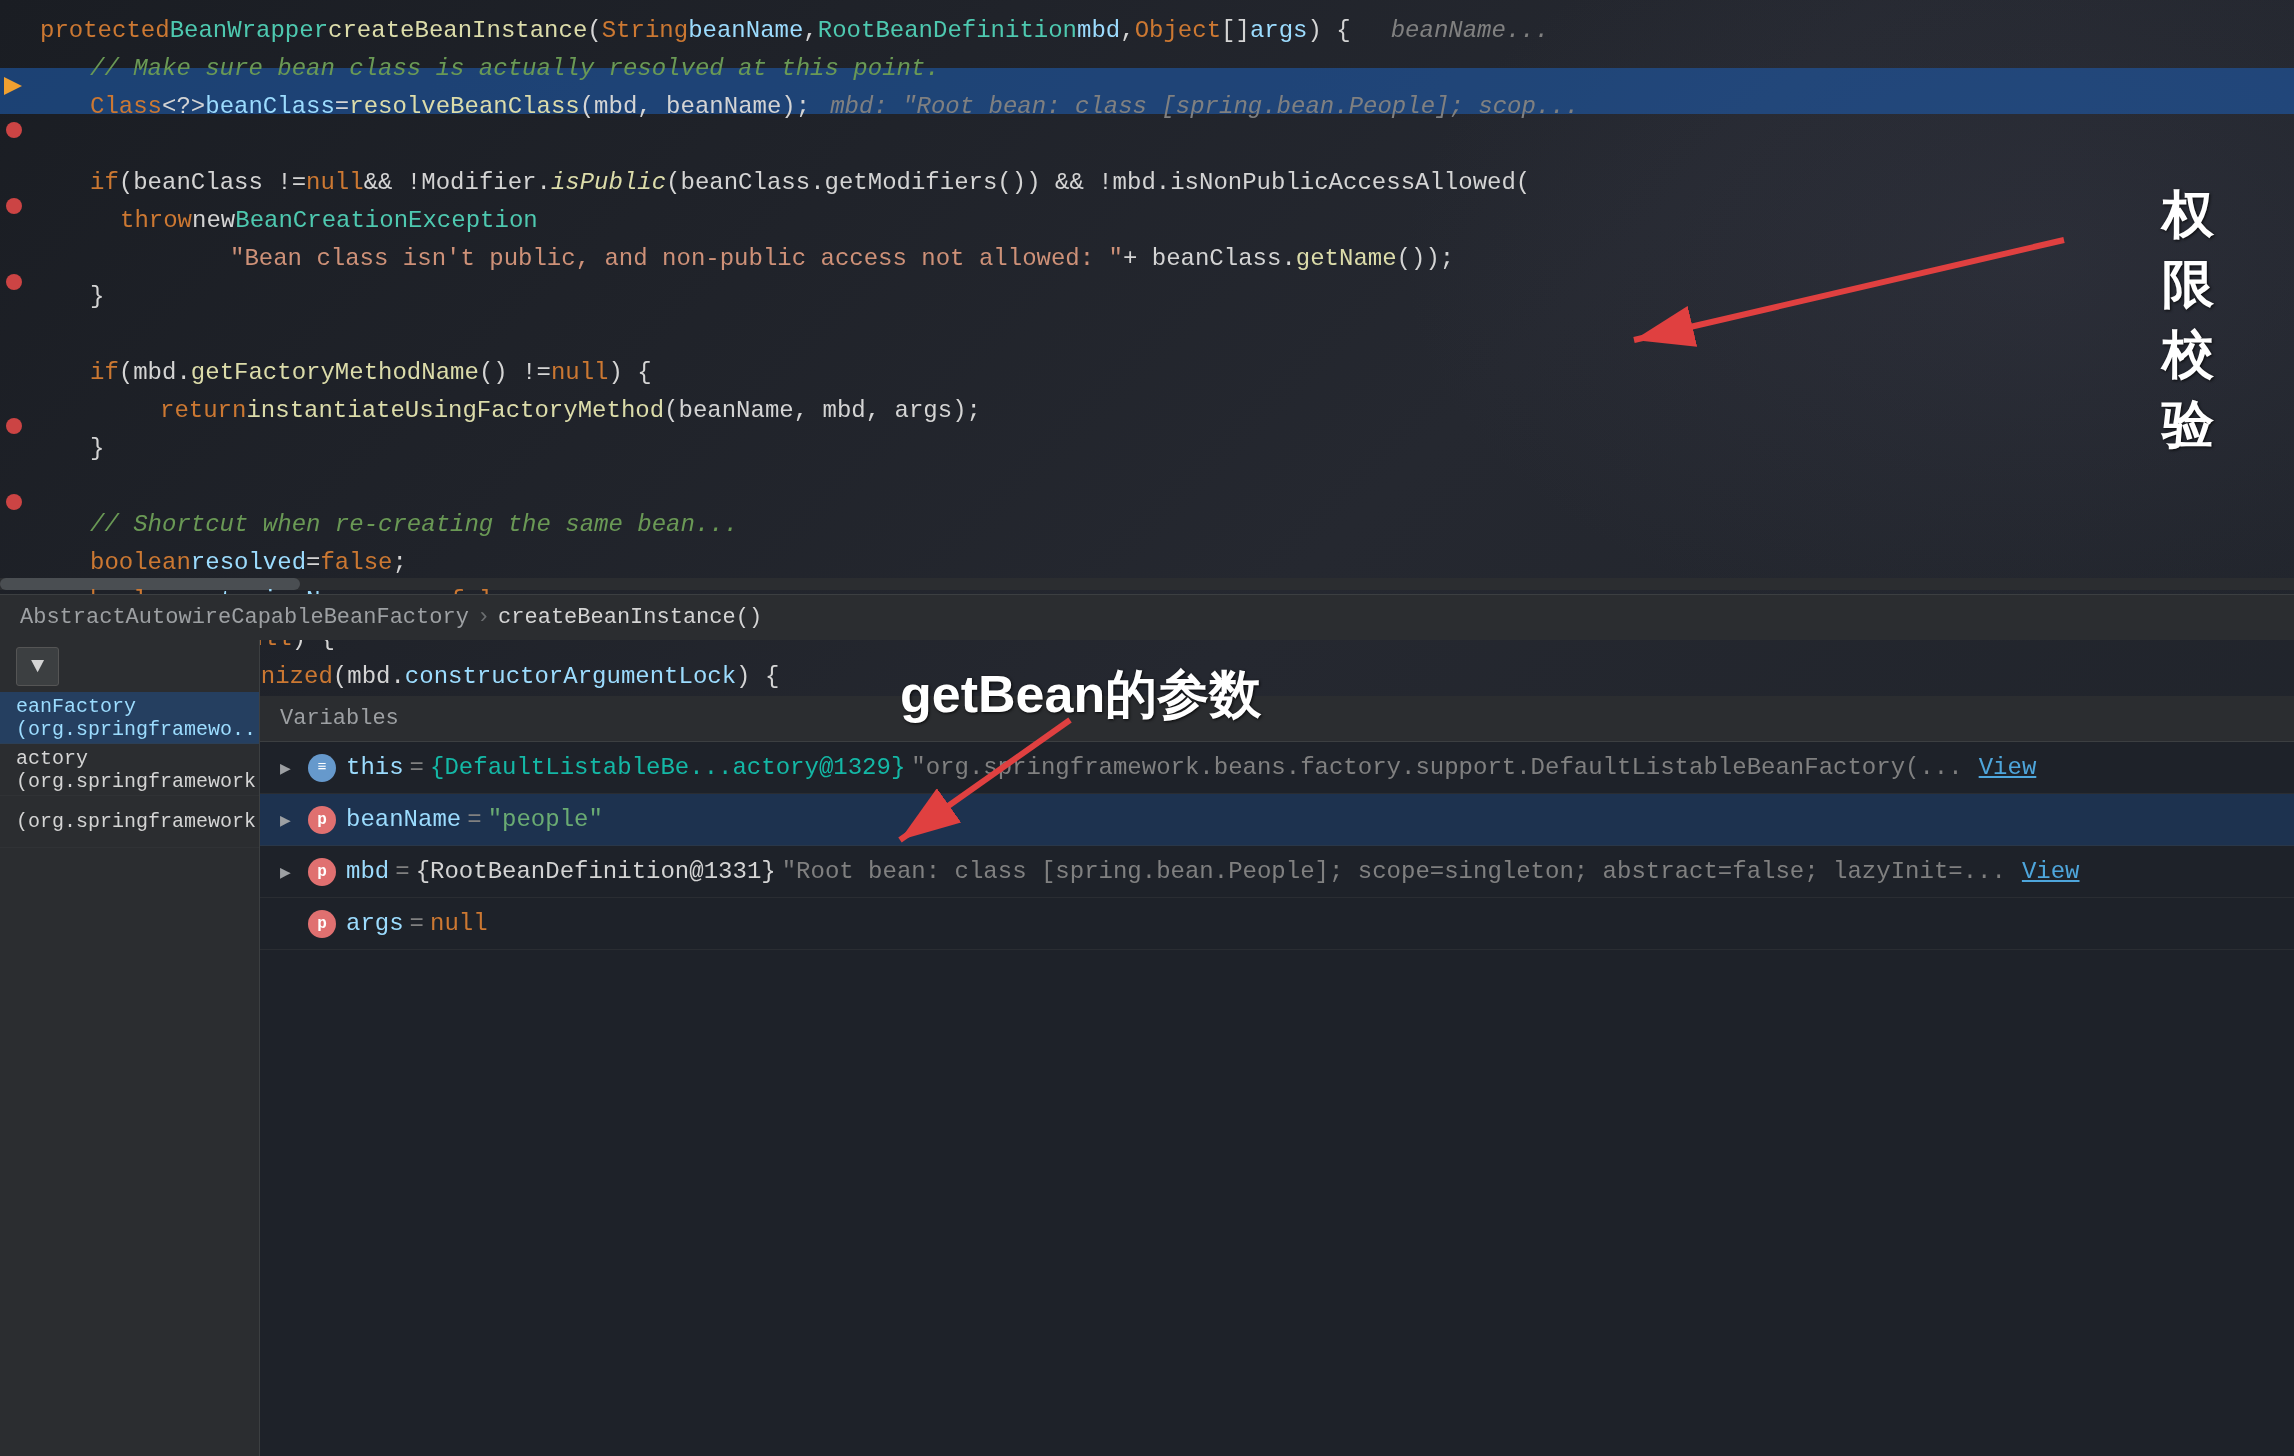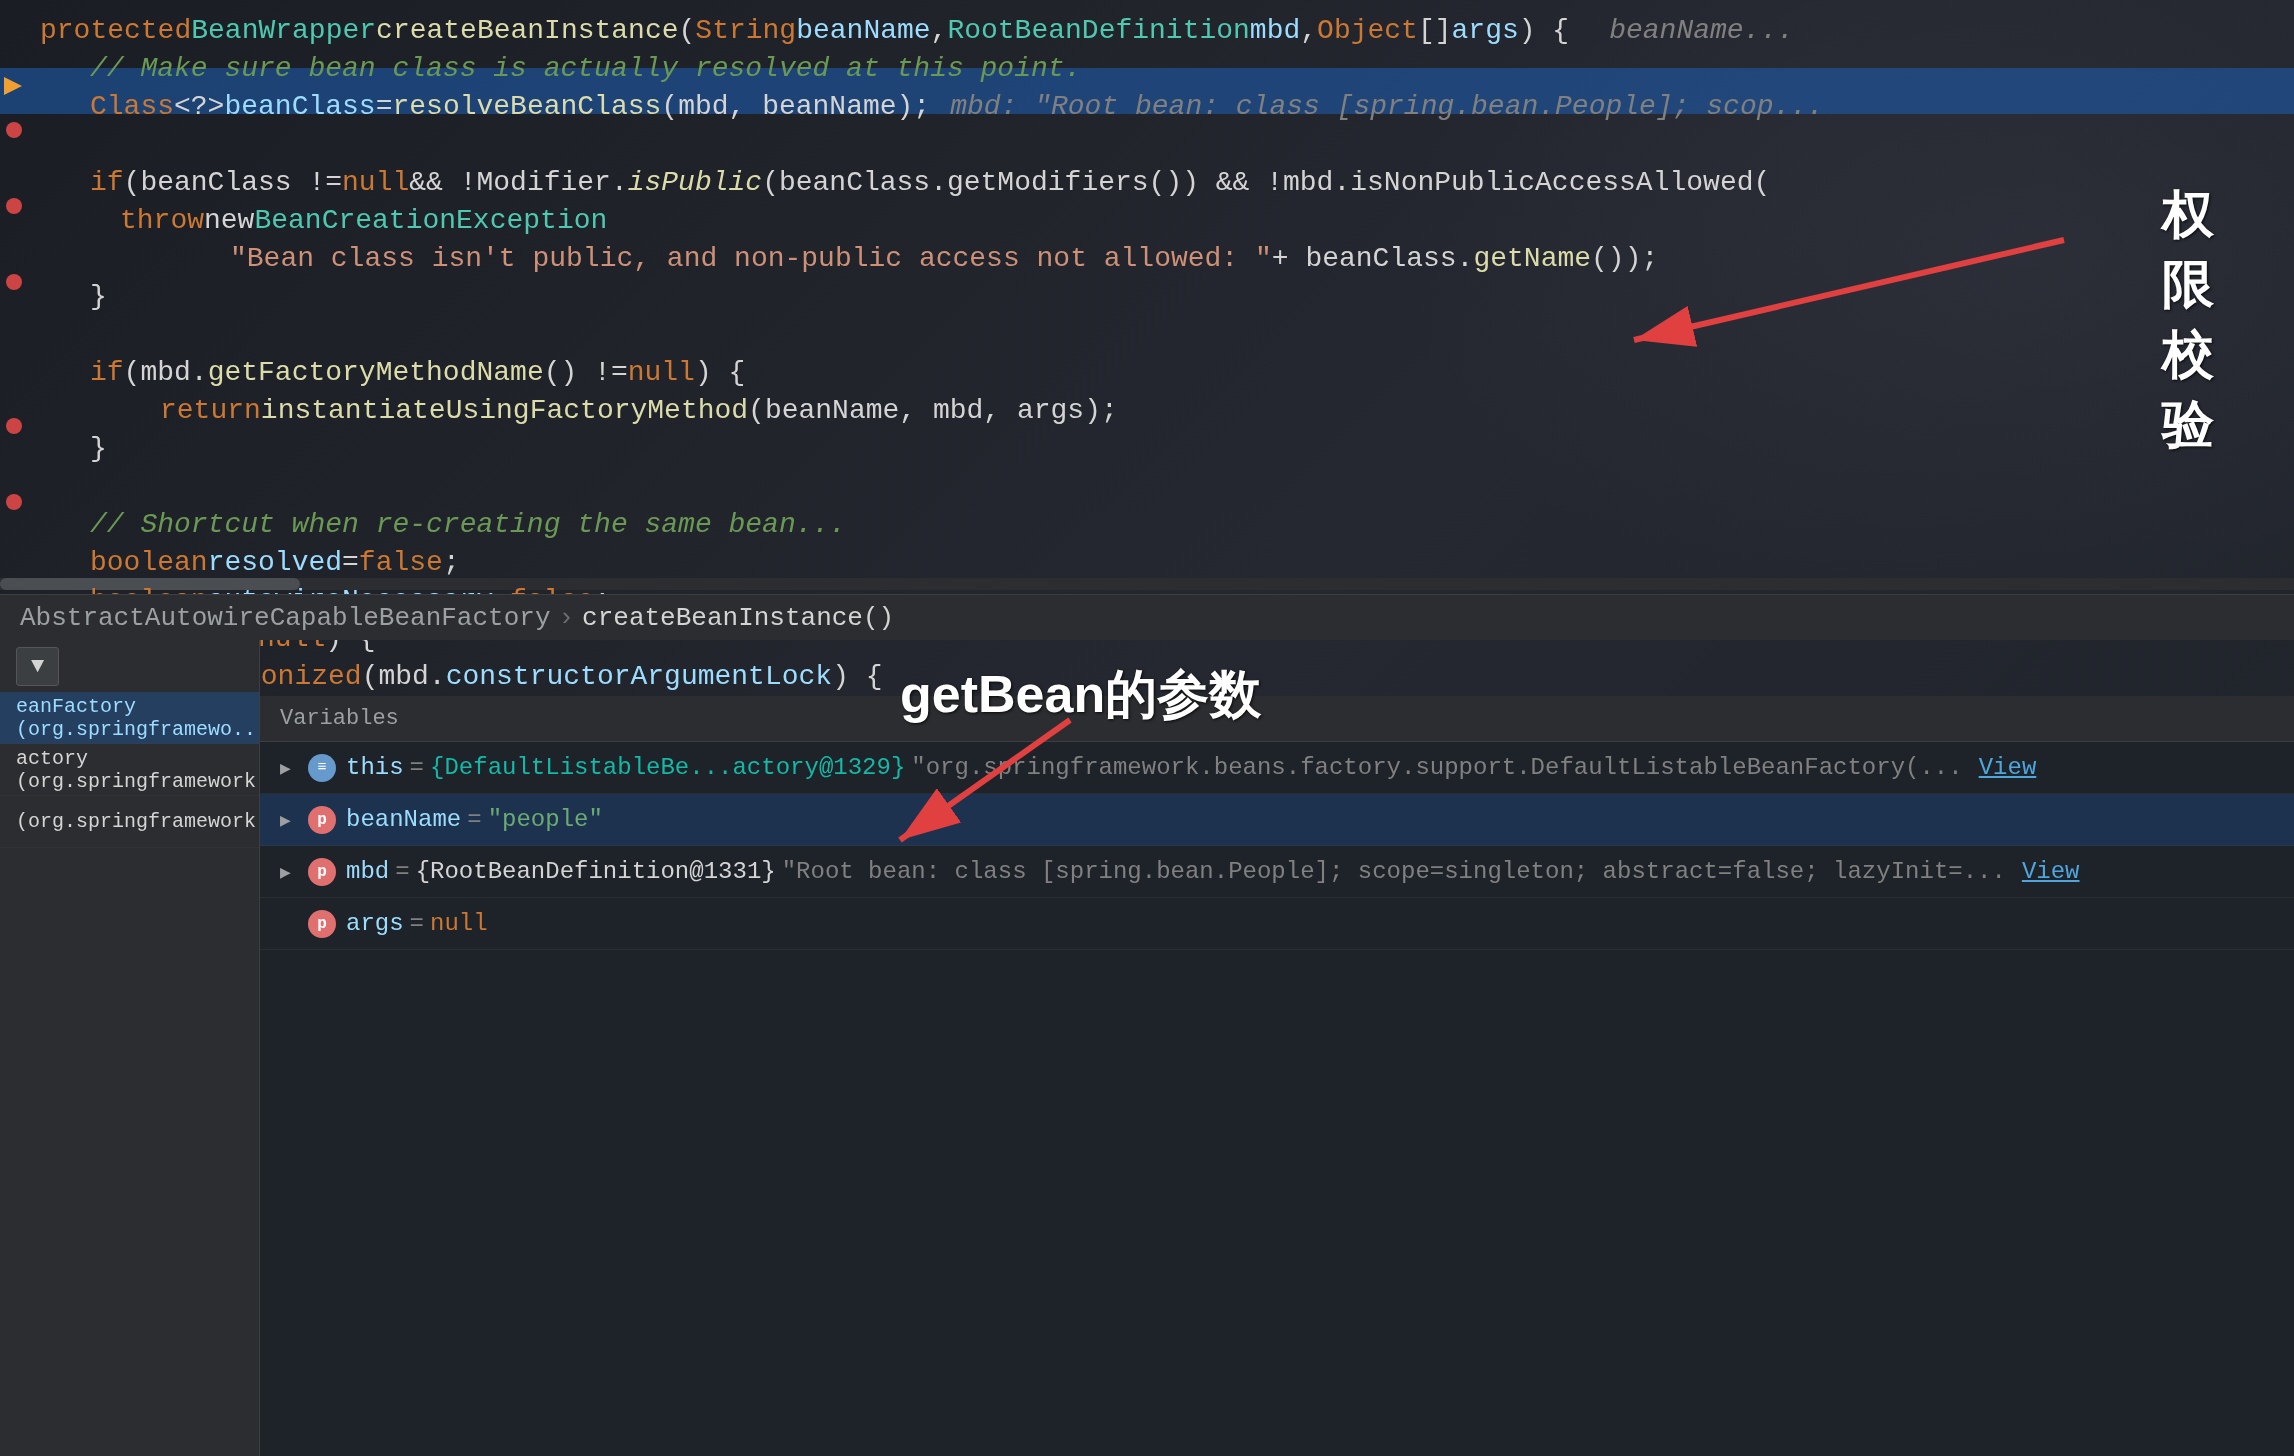--- a/index.html
+++ b/index.html
@@ -59,21 +59,21 @@
       right: 0;
       padding: 12px 0;
       z-index: 4;
     }
 
     .code-line {
       display: flex;
       align-items: center;
       height: 38px;
       padding: 0 30px;
-      font-size: 28px;
+      font-size: 24px;
       line-height: 38px;
       white-space: nowrap;
     }
     .c-keyword { color: #cc7832; }
     .c-type { color: #4ec9b0; }
     .c-method { color: #dcdcaa; }
     .c-white { color: #d4d4d4; }
     .c-string { color: #ce9178; }
     .c-comment { color: #6a9955; font-style: italic; }
     .c-italic { font-style: italic; }
@@ -108,21 +108,21 @@
       height: 46px;
       background: #2b2d30;
       border-top: 1px solid #3c3f41;
       display: flex;
       align-items: center;
       padding: 0 20px;
       z-index: 5;
     }
 
     .breadcrumb-bar span {
-      font-size: 26px;
+      font-size: 22px;
       color: #9da0a3;
     }
 
     .breadcrumb-bar .bc-sep {
       margin: 0 8px;
       color: #6b6e70;
     }
 
     .breadcrumb-bar .bc-method {
       color: #d4d4d4;

